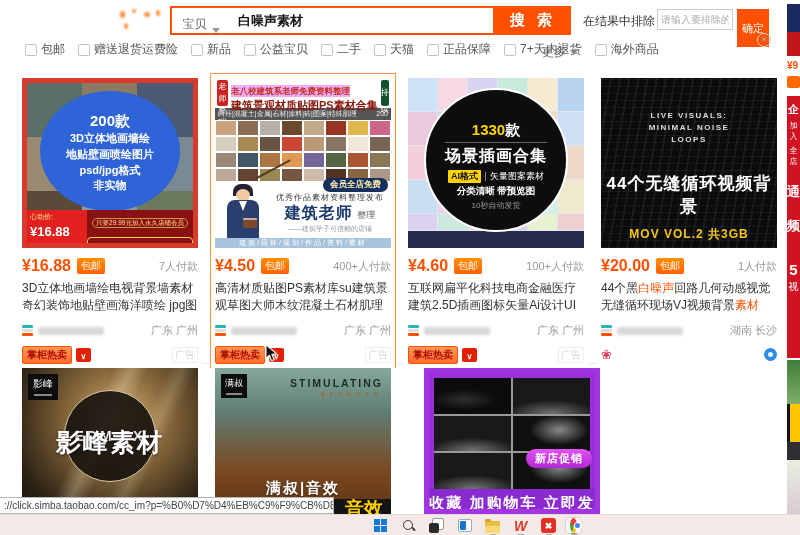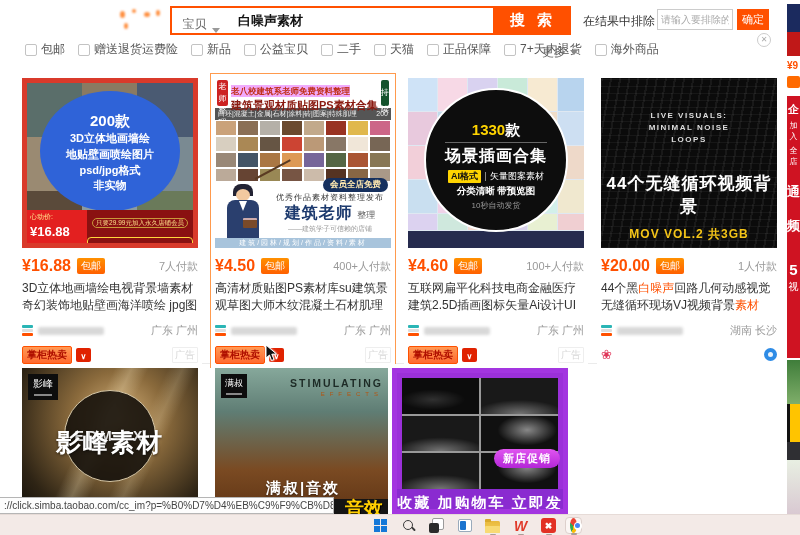--- a/index.html
+++ b/index.html
@@ -18,21 +18,21 @@
 
   .searchbox { position:absolute; left:170px; top:6px; width:401px; height:29px; border:2px solid #ff5000; background:#fff; display:flex; align-items:stretch; }
   .cat { width:58px; display:flex; align-items:flex-end; justify-content:center; gap:5px; font-size:12px; color:#666; cursor:pointer; }
   .caret-dn { width:0; height:0; border-left:4px solid transparent; border-right:4px solid transparent; border-top:5px solid #999; }
   .query { flex:1; border:0; outline:0; font-size:13px; font-weight:600; color:#111; padding:0 8px; font-family:"Liberation Sans",sans-serif; }
   .search-btn { width:76px; border:0; background:#ff5000; color:#fff; font-size:15px; font-weight:bold; letter-spacing:4px; padding-left:4px; cursor:pointer; font-family:"Liberation Sans",sans-serif; }
 
   .exclude-label { position:absolute; left:583px; top:13px; font-size:12px; color:#333; }
   .exclude-input { position:absolute; left:657px; top:9px; width:76px; height:21px; border:1px solid #ccc; font-size:10px; padding:0 3px; color:#333; font-family:"Liberation Sans",sans-serif; }
   .exclude-input::placeholder { color:#aaa; }
-  .confirm-btn { position:absolute; left:737px; top:9px; width:32px; height:21px; border:0; background:#ff5000; color:#fff; font-size:11px; cursor:pointer; font-family:Liberation Sans, sans-serif; }
+  .confirm-btn { position:absolute; left:737px; top:9px; width:32px; height:38px; border:0; background:#ff5000; color:#fff; font-size:11px; cursor:pointer; font-family:Liberation Sans, sans-serif; }
   .close-x { position:absolute; left:757px; top:33px; width:14px; height:14px; border:1px solid #ccc; border-radius:50%; color:#aaa; font-size:8px; line-height:12px; text-align:center; cursor:pointer; }
   .close-x::after { content:"✕"; }
 
   
   .filters { position:absolute; left:25px; top:41px; display:flex; gap:13px; align-items:center; }
   .fitem { display:flex; align-items:center; font-size:12px; color:#555; cursor:pointer; white-space:nowrap; }
   .cb { appearance:none; -webkit-appearance:none; width:12px; height:12px; border:1px solid #c3c3c3; border-radius:2px; background:#fff; margin-right:4px; }
   .more { position:absolute; left:542px; top:44px; font-size:12px; color:#666; display:flex; align-items:center; gap:4px; cursor:pointer; }
   .more .caret-dn { border-top-color:#888; }
 
@@ -543,21 +543,21 @@
       <div class="lg"><span>满叔</span><i></i></div>
       <div class="br1">STIMULATING</div>
       <div class="br2">EFFECTS</div>
       <div class="cap">满叔|音效</div>
       <div class="bstrip">
           <span>音效</span>
         </div>
     </div>
   </div>
 
-  <div class="card r2" style="left:388px">
+  <div class="card r2" style="left:420px">
     <div class="pimg r2i">
       <div class="grid">
         <div class="cell dark"></div>
           <div class="cell ray"></div>
         <div class="cell ray"></div>
           <div class="cell ray2"></div>
         <div class="cell ray"></div>
           <div class="cell ray2"></div>
       </div>
       <div class="badge">新店促销</div>

